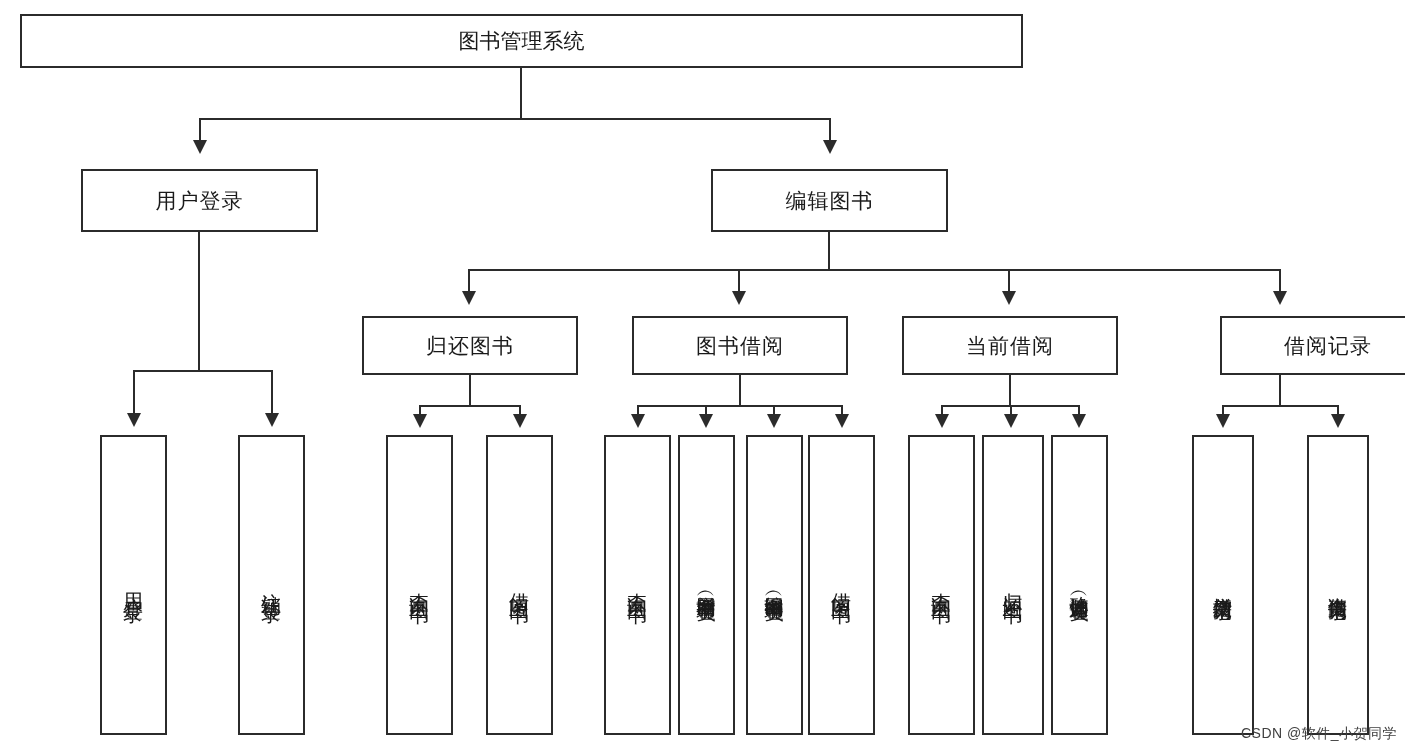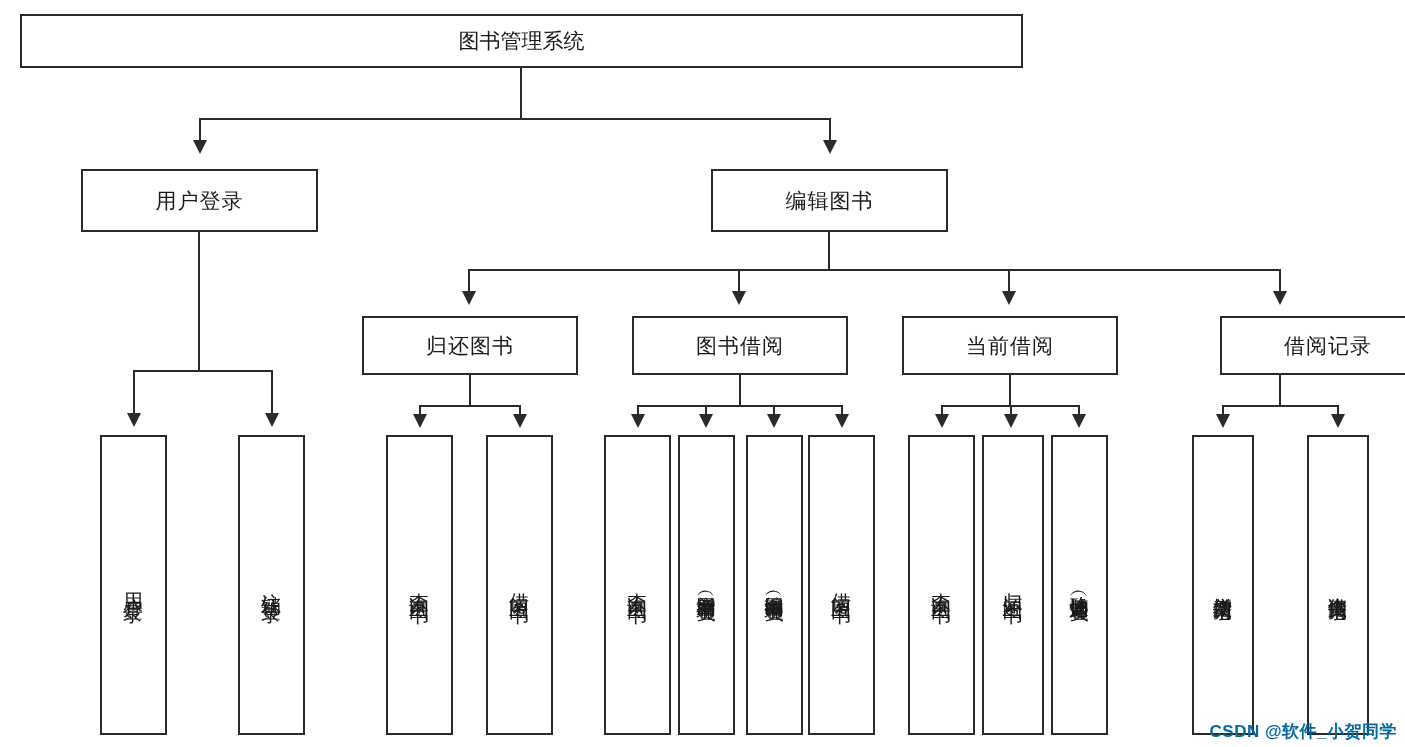--- a/index.html
+++ b/index.html
@@ -66,26 +66,25 @@
     height: 0;
     border-left: 7px solid transparent;
     border-right: 7px solid transparent;
     border-top: 14px solid #2b2b2b;
   }
   
   #watermark {
     position: absolute;
     right: 8px;
     bottom: 4px;
-    font-size: 17px;
-    color: #0369a1;
+    font-size: 14px;
+    color: #404040;
     letter-spacing: 0.5px;
     white-space: nowrap;
     pointer-events: none;
-    font-weight: bold;
   }
 </style>
 </head>
 <body>
 
 <div id="canvas">
 
   <div class="node root" style="left:20px; top:14px; width:1003px; height:54px;">
     <span class="node-label">图书管理系统</span>
   </div>

